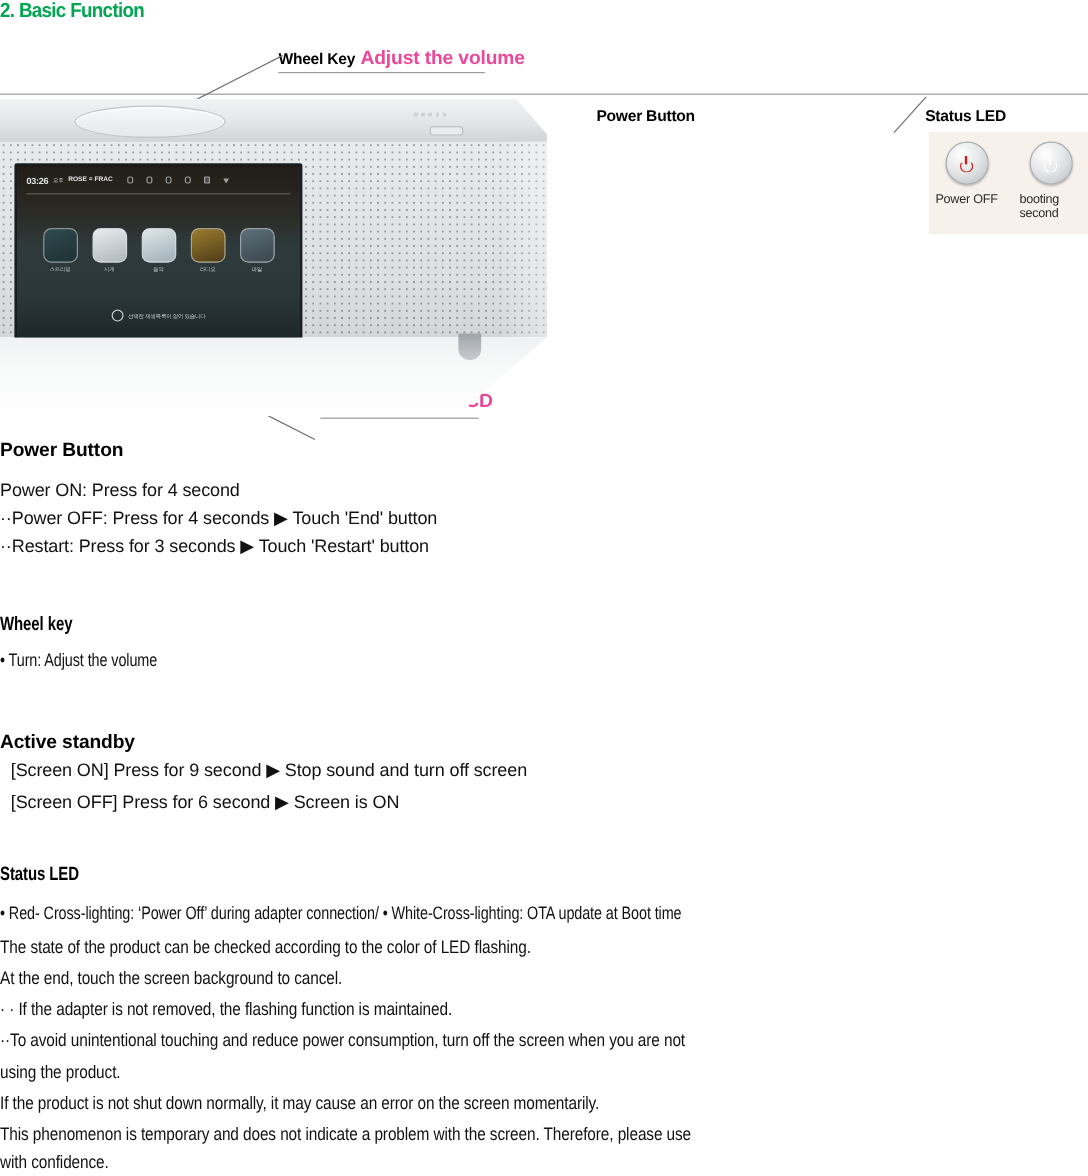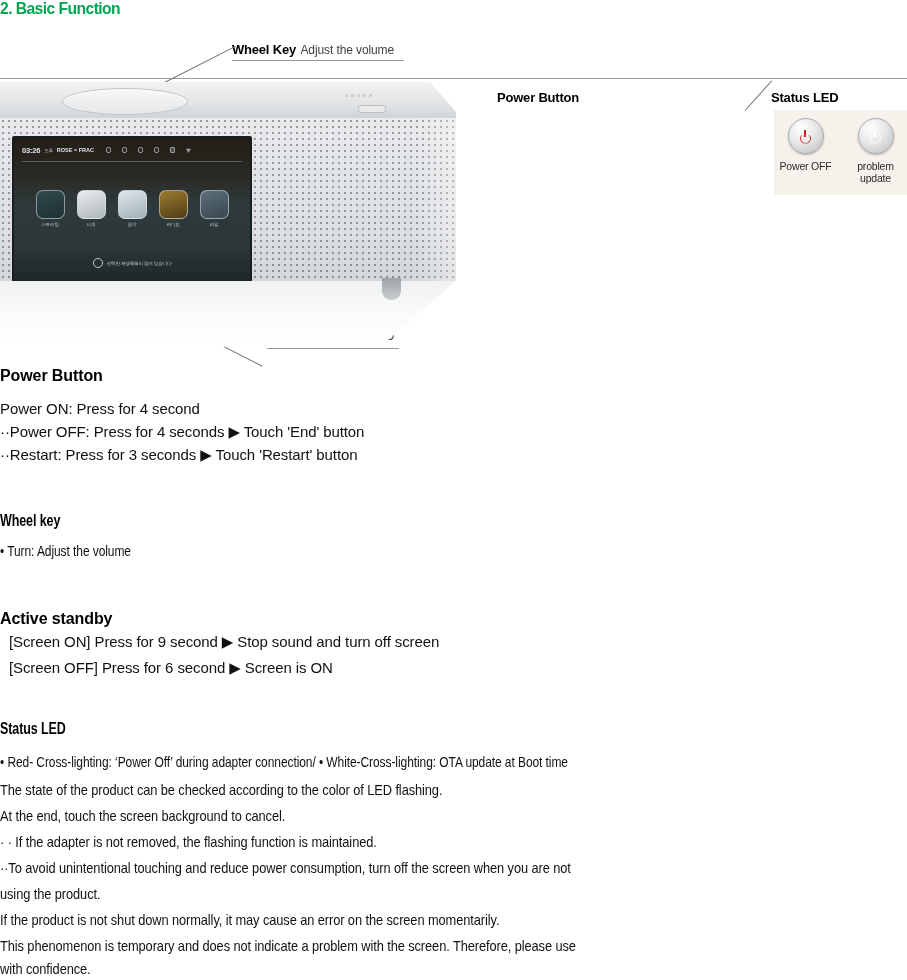--- a/index.html
+++ b/index.html
@@ -53,24 +53,24 @@
   .callout {
     position: absolute;
     white-space: nowrap;
   }
   .callout .c-bold {
     font-size: 13px;
     font-weight: bold;
     letter-spacing: -0.2px;
   }
   .callout .c-light {
-    font-size: 12px;
-    font-weight: normal;
+    font-size: 16px;
+    font-weight: bold;
     letter-spacing: -0.1px;
-    color: #404040;
+    color: #ec4899;
   }
 
   
   .callout-wheel { left: 232px; top: 18px; }
   .wheel-underline {
     position: absolute;
     left: 232px;
     top: 38px;
     width: 172px;
     height: 1px;
@@ -319,21 +319,21 @@
     background: #f6f1ea;
   }
   .led-group {
     position: absolute;
     left: 0; top: 8px;
     width: 133px;
     display: flex;
     justify-content: center;
     gap: 18px;
   }
-  .led-item { width: 52px; text-align: center; }
+  .led-item { width: 52px; }
   .led-btn {
     width: 34px; height: 34px;
     margin: 0 auto;
     border-radius: 50%;
     background: radial-gradient(circle at 35% 28%, #ffffff 0%, #e6e7e8 45%, #b9bcbe 100%);
     border: 1px solid #a9adb0;
     box-shadow: 0 1px 2px rgba(0,0,0,0.28);
     display: flex;
     align-items: center;
     justify-content: center;
@@ -496,22 +496,22 @@
         <div class="led-btn">
           <span class="pw-glyph pw-red"></span>
         </div>
         <div class="led-lbl">Power OFF</div>
       </div>
       <div class="led-item">
         <div class="led-btn">
           <span class="pw-glyph pw-white"></span>
         </div>
         <div class="led-lbl">
-          <div>problem</div>
-          <div>update</div>
+          <div>booting</div>
+          <div>second</div>
         </div>
       </div>
     </div>
   </div>
 </div>
 
 <div class="content">
 
   <div class="h-head" style="left:0px; top:367px;">Power Button</div>
   <div class="p-line" style="left:0px; top:400px;">Power ON: Press for 4 second</div>

